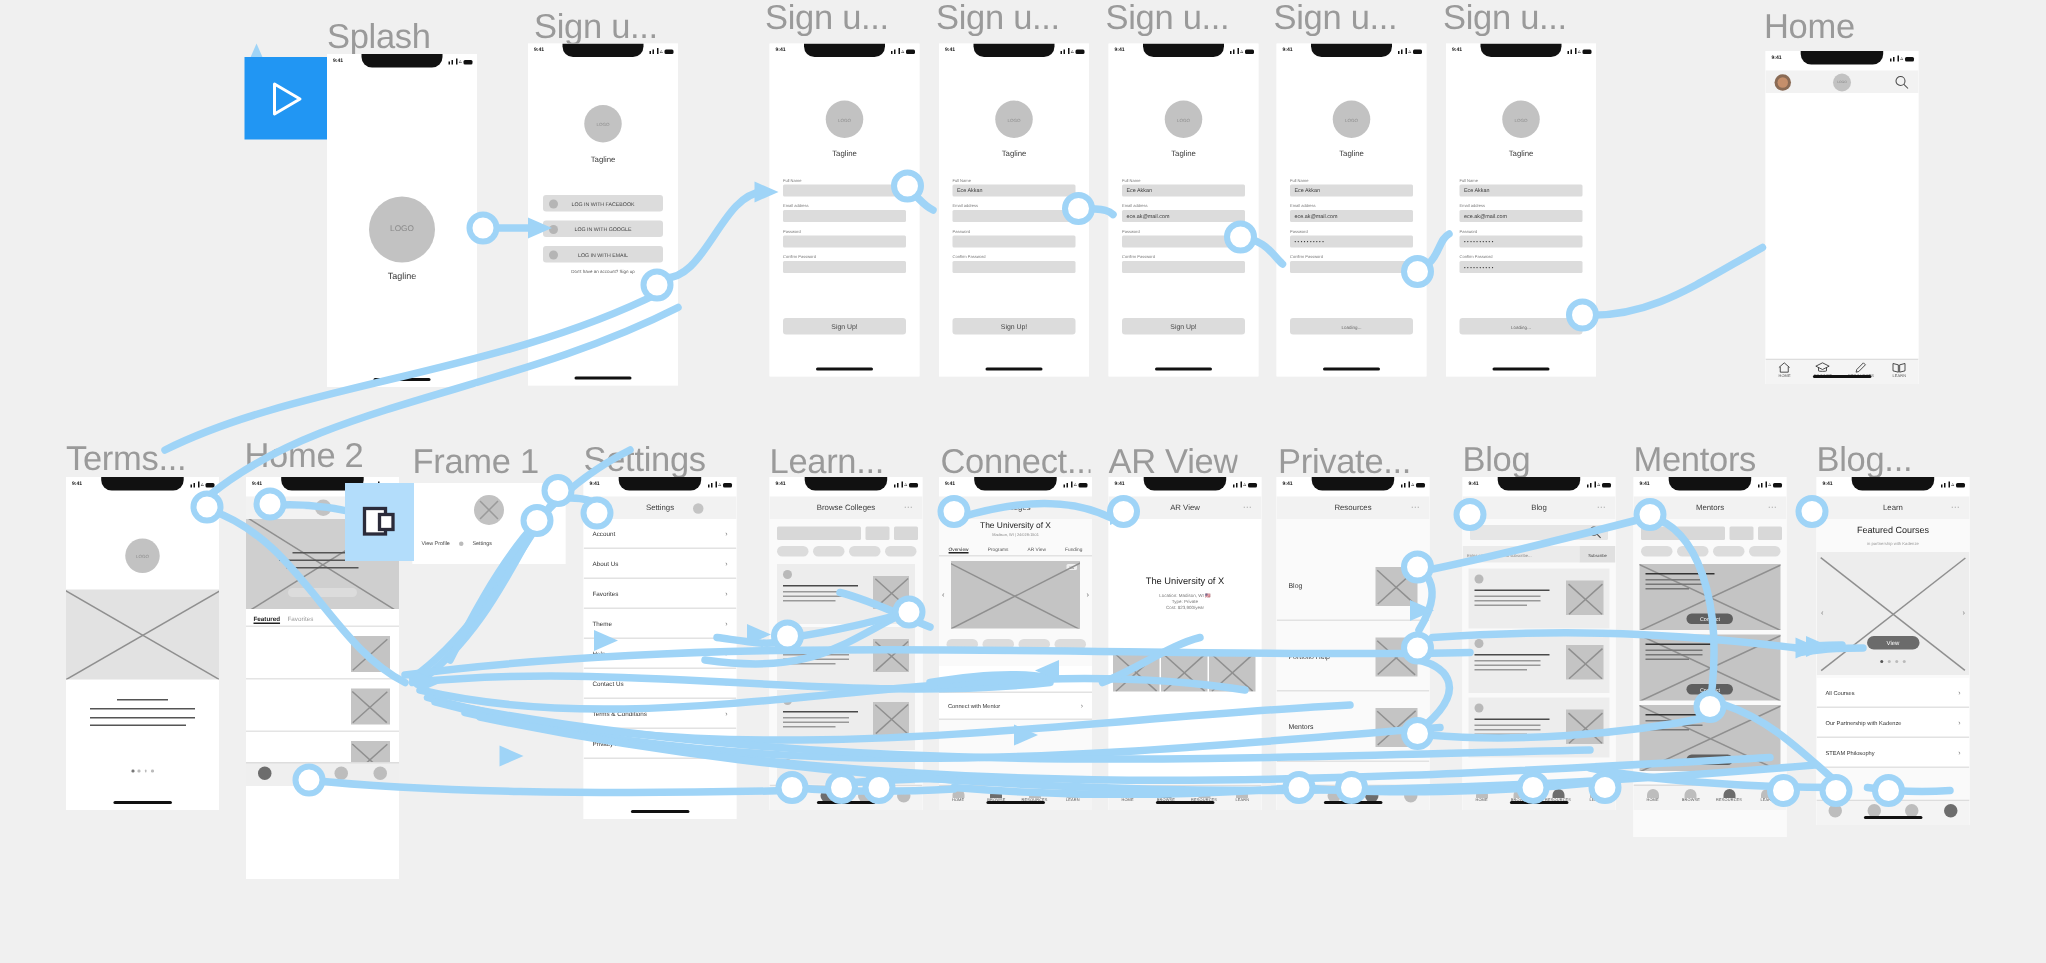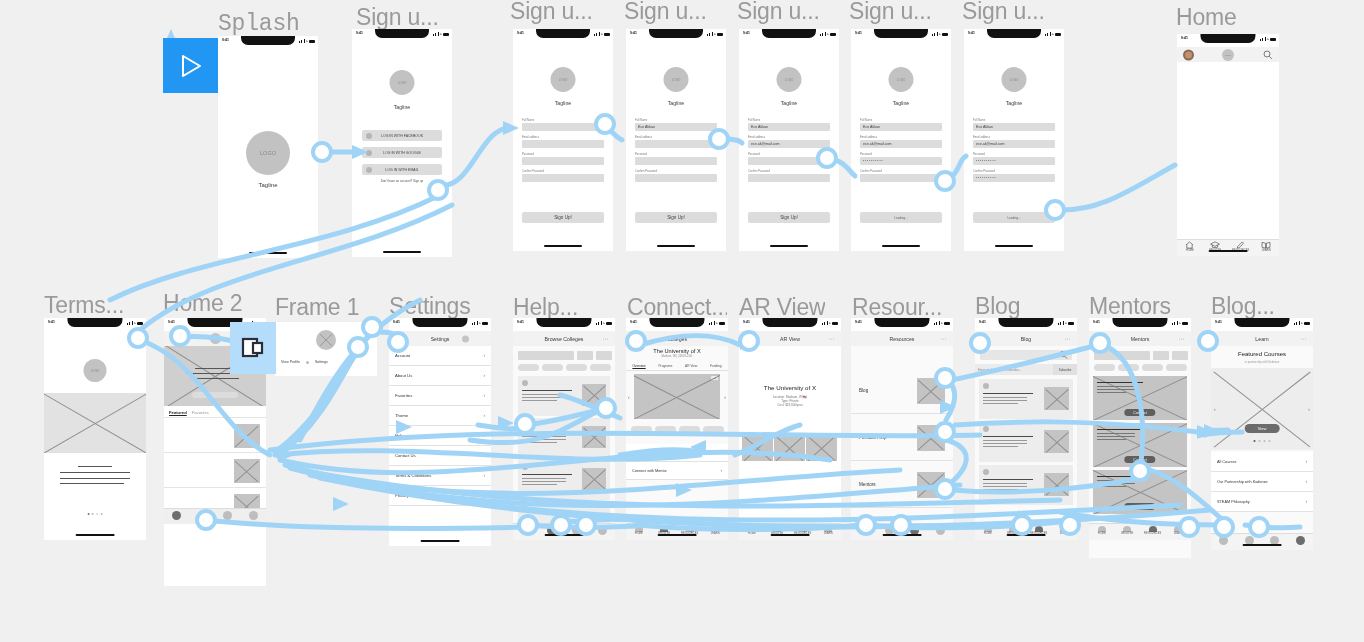--- a/index.html
+++ b/index.html
@@ -255,37 +255,37 @@
       <circle cx="1100" cy="343" r="9"></circle>
       <circle cx="1140" cy="471" r="9"></circle>
       <circle cx="1189" cy="527" r="9"></circle>
       <circle cx="1224" cy="527" r="9"></circle>
       <circle cx="1259" cy="527" r="9"></circle>
       <circle cx="1208" cy="341" r="9"></circle>
       <circle cx="1022" cy="525" r="9"></circle>
     </g>
   </svg>
 
-  <div class="frame-title" style="left:218px; top:12px;font-family:Liberation Mono, monospace;">Splash</div>
+  <div class="frame-title" style="left:218px; top:12px;">Splash</div>
   <div class="frame-title" style="left:356px; top:5px;">Sign u...</div>
   <div class="frame-title" style="left:510px; top:-1px;">Sign u...</div>
   <div class="frame-title" style="left:624px; top:-1px;">Sign u...</div>
   <div class="frame-title" style="left:737px; top:-1px;">Sign u...</div>
   <div class="frame-title" style="left:849px; top:-1px;">Sign u...</div>
   <div class="frame-title" style="left:962px; top:-1px;">Sign u...</div>
   <div class="frame-title" style="left:1176px; top:5px;">Home</div>
 
   <div class="frame-title" style="left:44px;  top:293px; width:120px;">Terms...</div>
   <div class="frame-title" style="left:163px; top:291px;">Home 2</div>
   <div class="frame-title" style="left:275px; top:295px;">Frame 1</div>
   <div class="frame-title" style="left:389px; top:294px;">Settings</div>
-  <div class="frame-title" style="left:513px; top:295px; width:100px;">Help...</div>
+  <div class="frame-title" style="left:513px; top:295px; width:100px;">Learn...</div>
   <div class="frame-title" style="left:627px; top:295px; width:100px;">Connect...</div>
   <div class="frame-title" style="left:739px; top:295px;">AR View</div>
-  <div class="frame-title" style="left:852px; top:295px; width:105px;">Resour...</div>
+  <div class="frame-title" style="left:852px; top:295px; width:105px;">Private...</div>
   <div class="frame-title" style="left:975px; top:294px;">Blog</div>
   <div class="frame-title" style="left:1089px; top:294px;">Mentors</div>
   <div class="frame-title" style="left:1211px; top:294px; width:110px;">Blog...</div>
 
   <div class="phone" style="left:218px; top:36px; width:100px; height:222px;">
     <div class="screen">
       <div class="statusbar white">
         <div class="notch"></div>
         <div class="sb-time">9:41</div>
         <div class="sb-icons">

